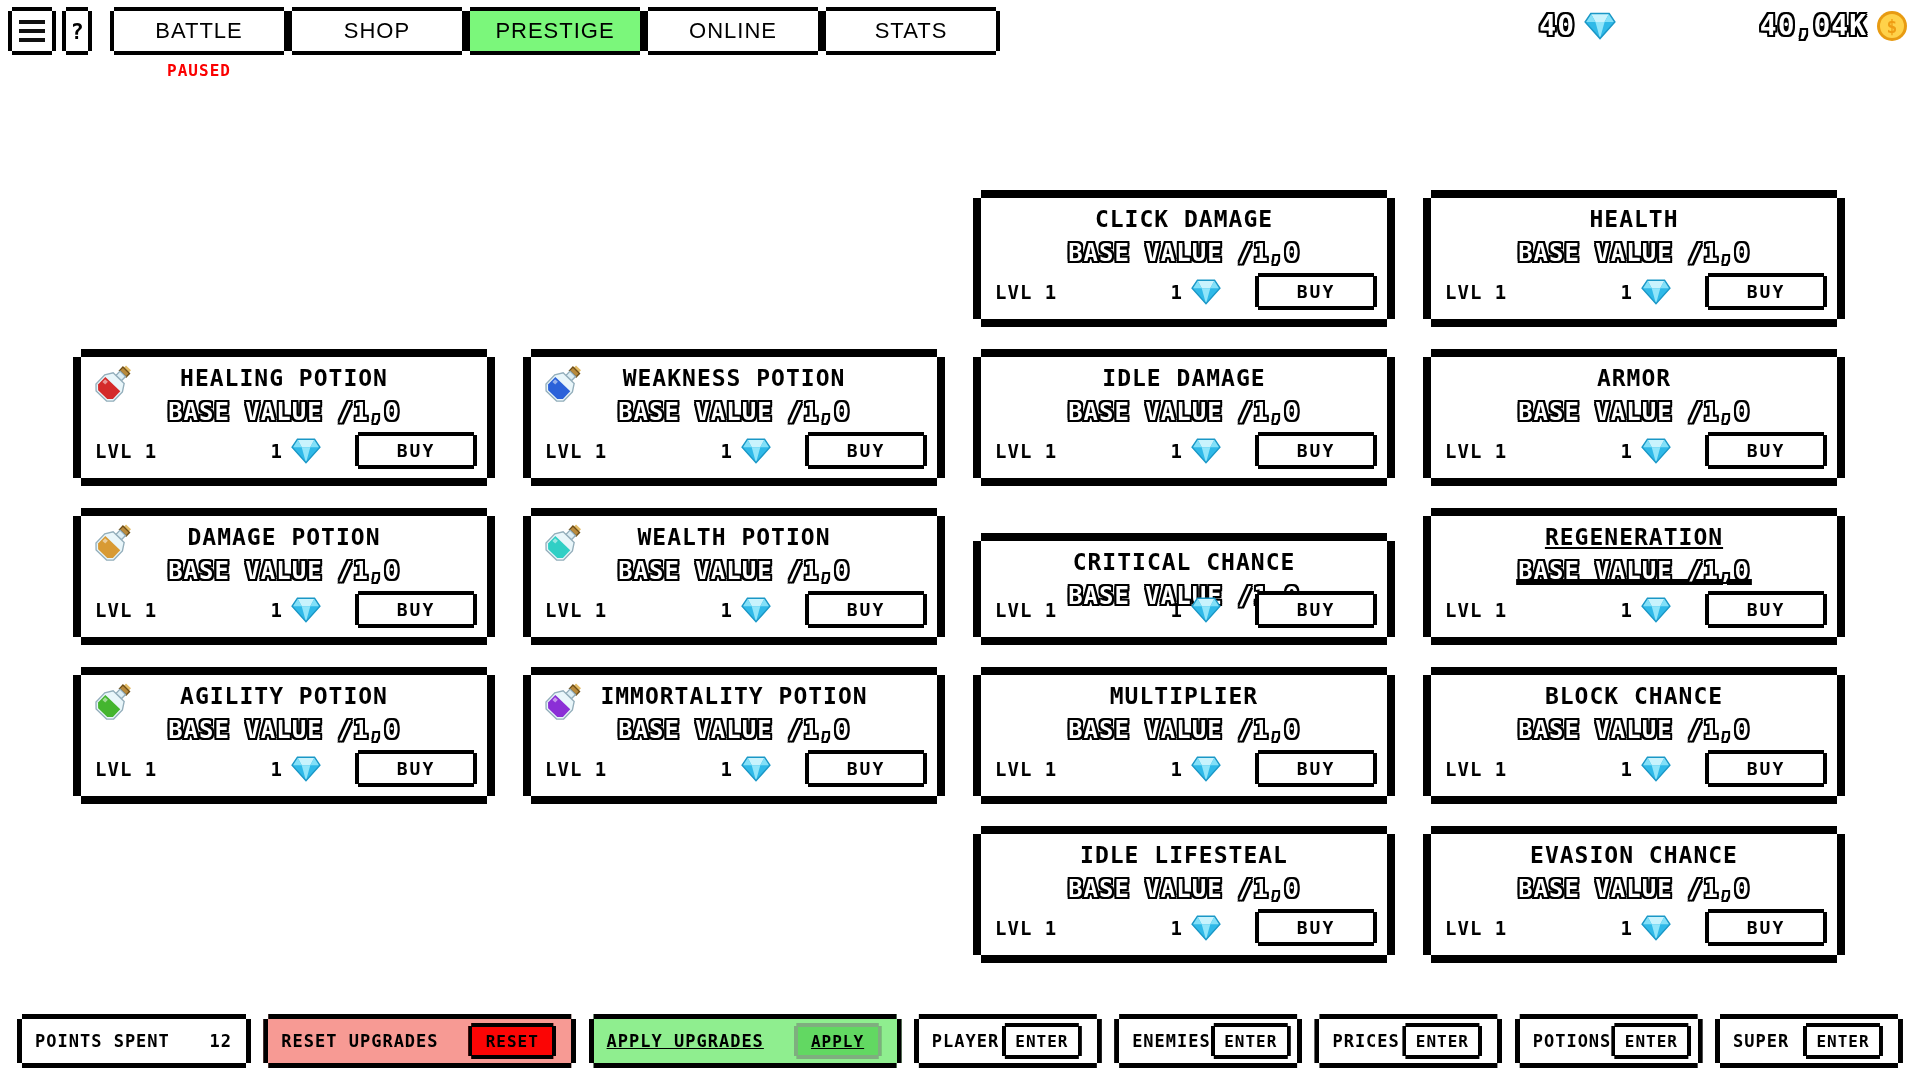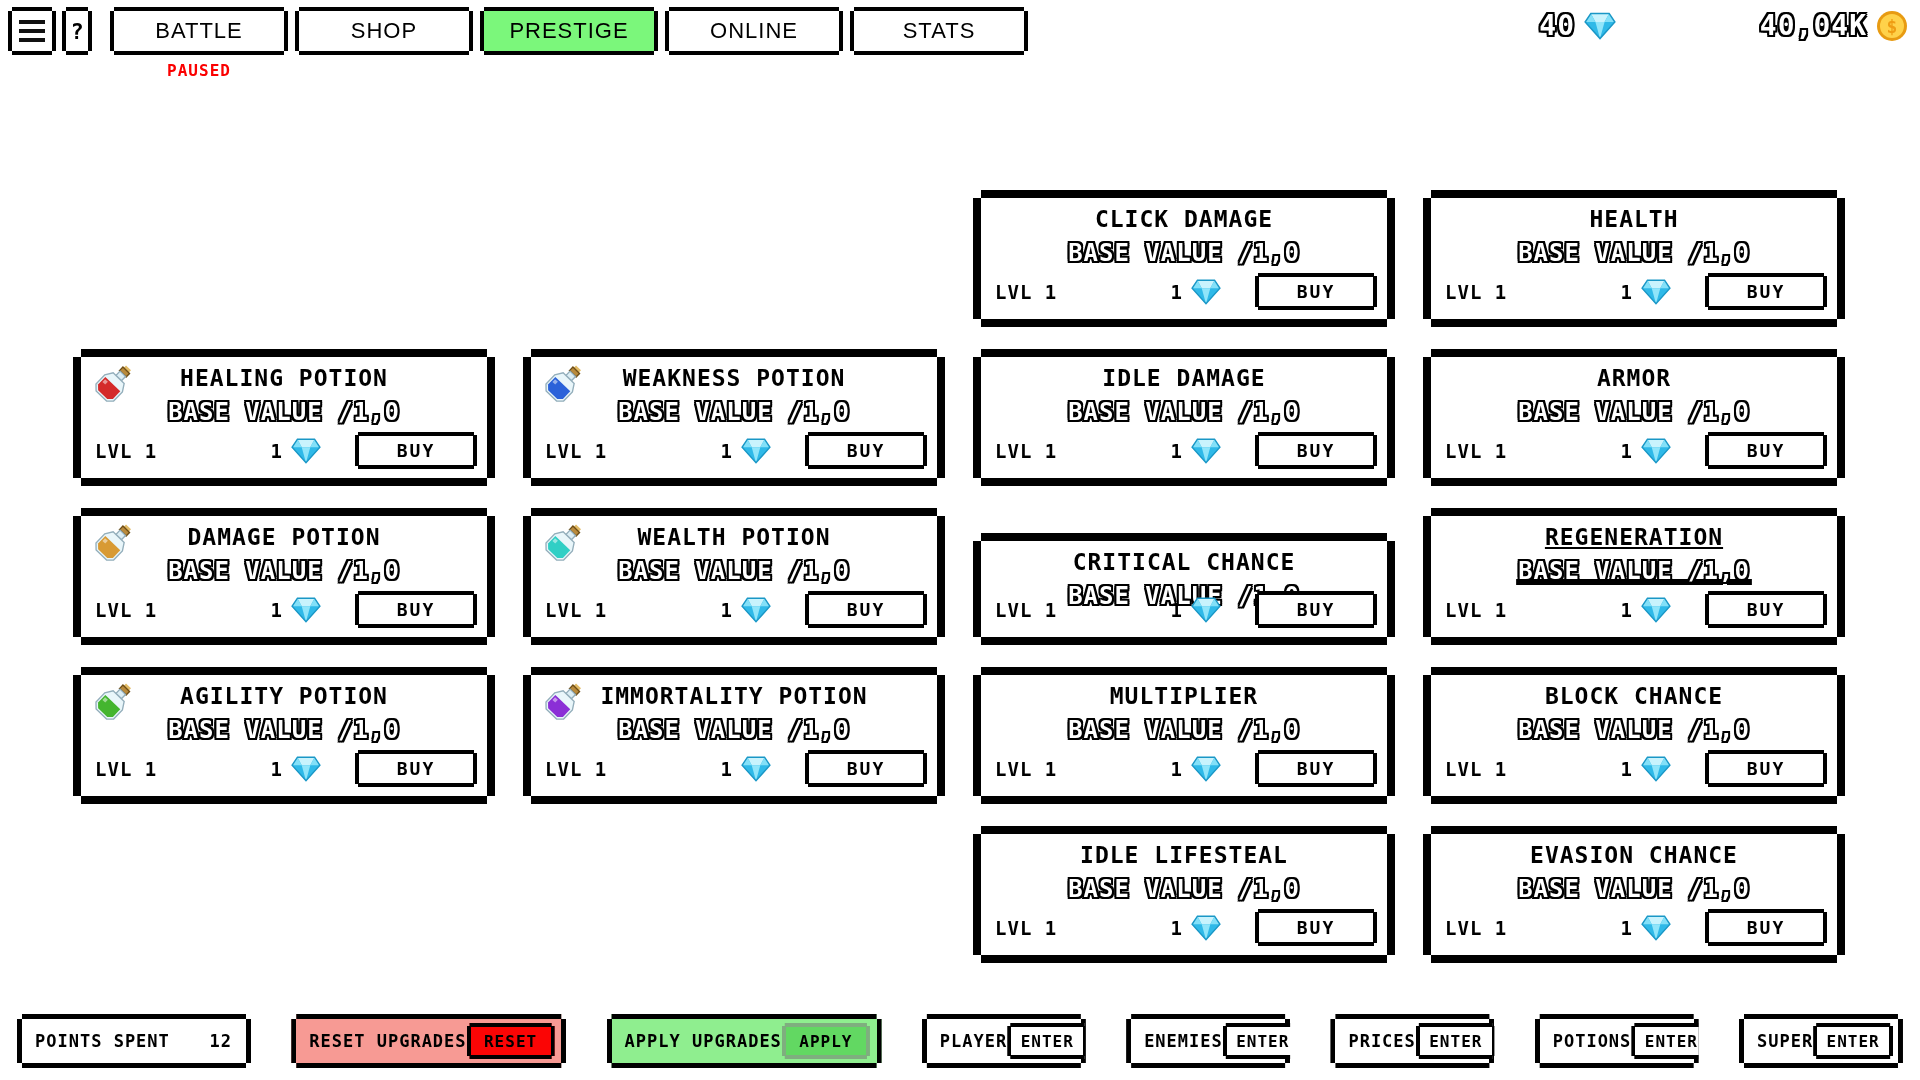--- a/index.html
+++ b/index.html
@@ -21,21 +21,21 @@
     -2px 0 0 #000, 2px 0 0 #000, 0 -2px 0 #000, 0 2px 0 #000; }
 
   
   .menu-btn { position:absolute; left:8px; top:7px; width:48px; height:48px;
     background:#fff; border:4px solid #000; --cut:4px;
     display:flex; flex-direction:column; justify-content:center; align-items:center; gap:5px; cursor:pointer; }
   .menu-btn .bar { width:26px; height:4px; background:#111; }
   .help-btn { position:absolute; left:62px; top:7px; width:30px; height:48px;
     background:#fff; border:4px solid #000; --cut:4px; font-size:22px;
     display:flex; align-items:center; justify-content:center; cursor:pointer; }
-  .tab-bar { position:absolute; left:110px; top:7px; display:flex; gap:7px; }
+  .tab-bar { position:absolute; left:110px; top:7px; display:flex; }
   .tab { width:178px; height:48px; background:#fff; border:4px solid #000; --cut:4px;
     display:flex; align-items:center; justify-content:center; cursor:pointer; }
   .tab.active { background:var(--tab-active,#7bf77b); }
   .tab-label { font-size:22px; letter-spacing:1px; }
   .paused { position:absolute; left:110px; top:61px; width:178px; text-align:center;
     color:var(--paused,#fb0000); font-size:16px; letter-spacing:1px; }
   .currency { position:absolute; top:9px; display:flex; align-items:center; gap:9px; }
   .currency-value { font-size:28px; letter-spacing:1px; }
   .currency-gem { right:304px; }
   .currency-coin { right:12px; }
@@ -57,28 +57,28 @@
   .buy-btn { width:122px; height:37px; background:#fff; border:4px solid #000; --cut:3px;
     font-family:inherit; font-weight:bold; font-size:18px; letter-spacing:2px; cursor:pointer; }
 
   
   .bottom-bar { position:absolute; left:17px; right:17px; top:1014px; height:54px;
     display:flex; justify-content:space-between; }
   .panel { height:54px; background:#fff; border:5px solid #000; --cut:5px;
     display:flex; align-items:center; padding:0 15px 0 13px; }
   .panel-label { font-size:17px; letter-spacing:1px; white-space:nowrap; }
   .panel-info { width:234px; justify-content:space-between; padding-right:14px; }
-  .panel-action { width:275px; }
-  .panel-enter { width:164px; }
+  .panel-action { width:313px; }
+  .panel-enter { width:188px; }
   .panel-btn { margin-left:auto; height:36px; min-width:88px; padding:0 8px;
     background:#fff; border:4px solid #000; --cut:3px;
     font-family:inherit; font-weight:bold; font-size:16px; letter-spacing:1px; cursor:pointer; }
   .panel-reset { background:var(--reset-panel,#f79a94); }
   .panel-reset .panel-btn { background:var(--reset-btn,#fb0505); }
-  .panel-apply { background:var(--apply-panel,#8fee8f); }
+  .panel-apply { background:var(--apply-panel,#8fee8f);text-decoration:underline; }
   .panel-apply .panel-btn { background:var(--apply-btn,#62d862); border-color:var(--apply-btn-border,#7fae7f); }
   .panel-enter .panel-btn { min-width:80px; }
 </style>
 </head>
 <body>
 
 <div id="app">
 
   <div class="menu-btn cut">
     <span style="display:contents">

